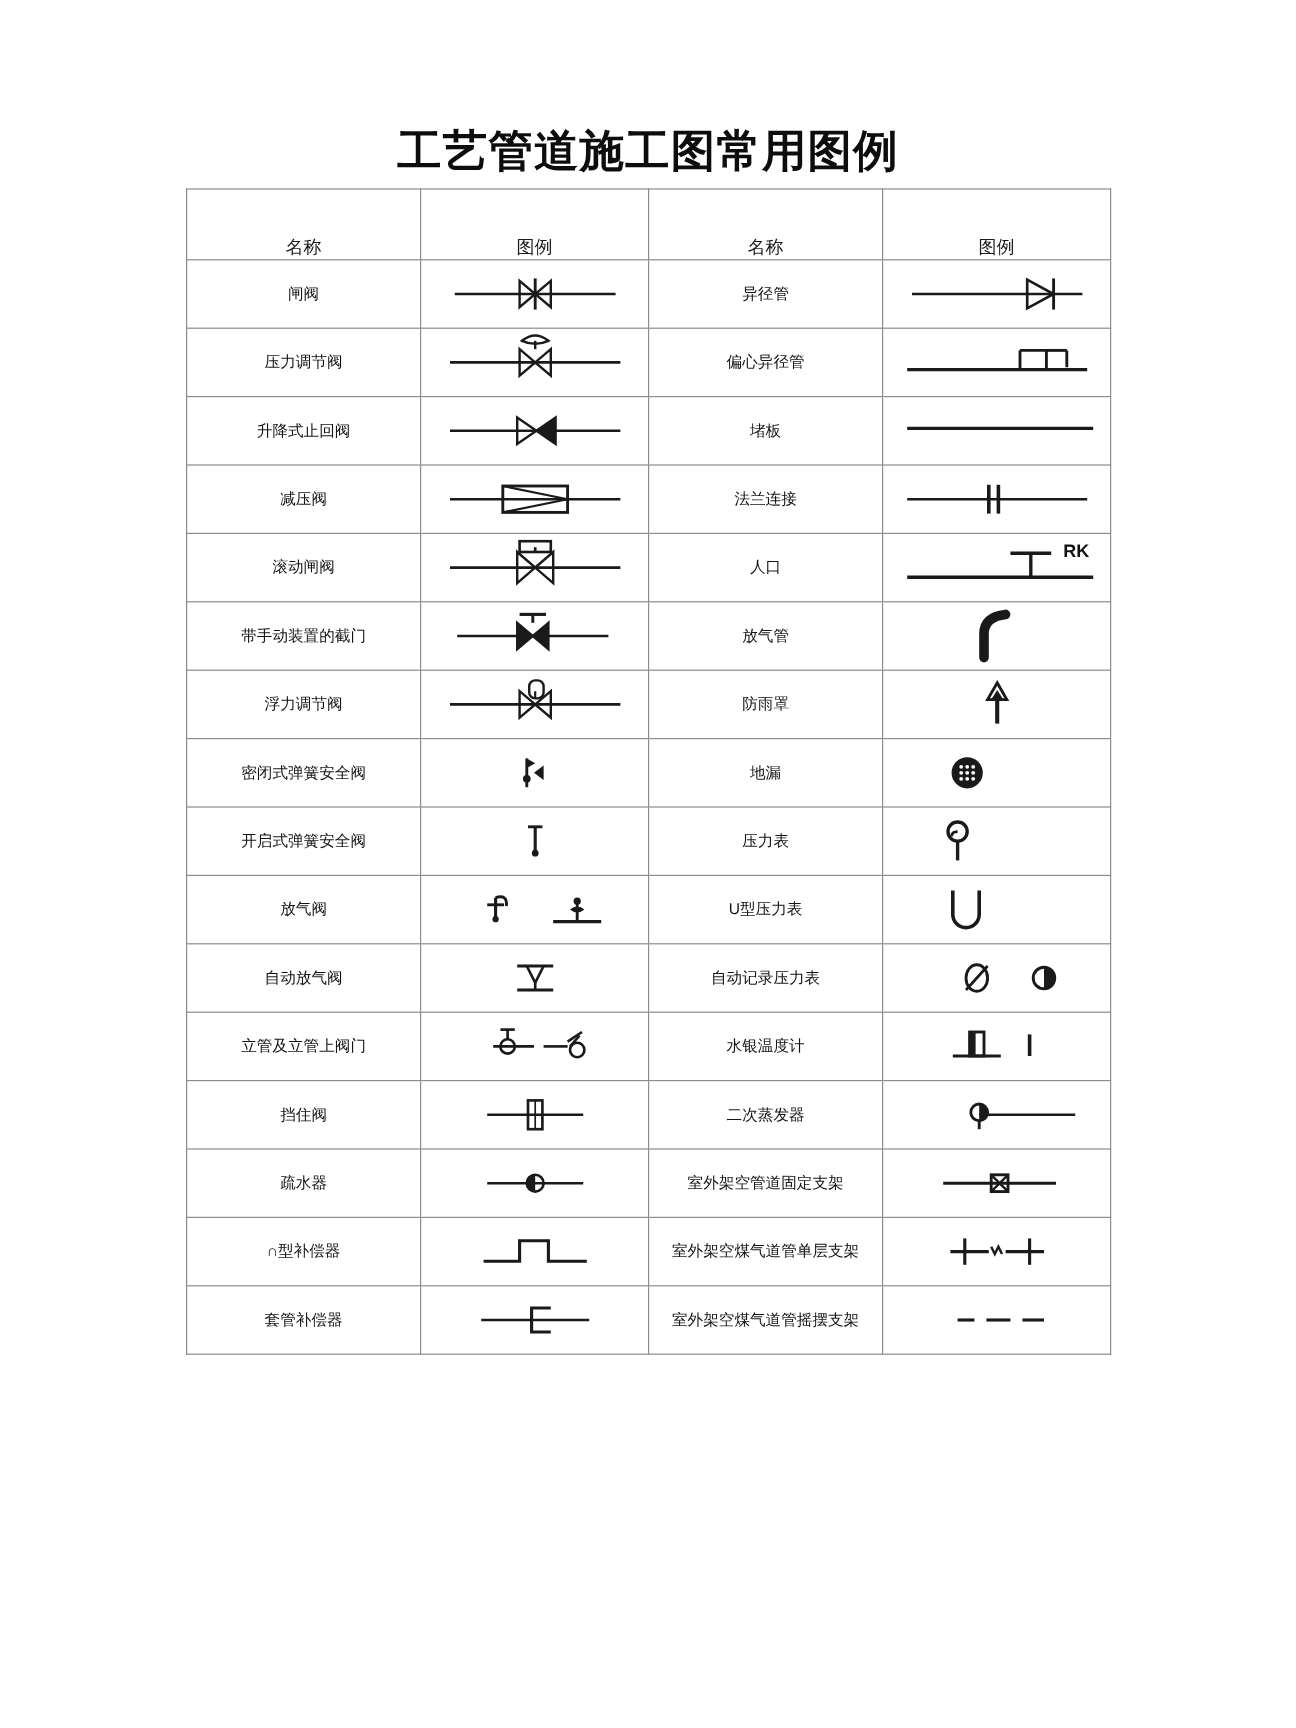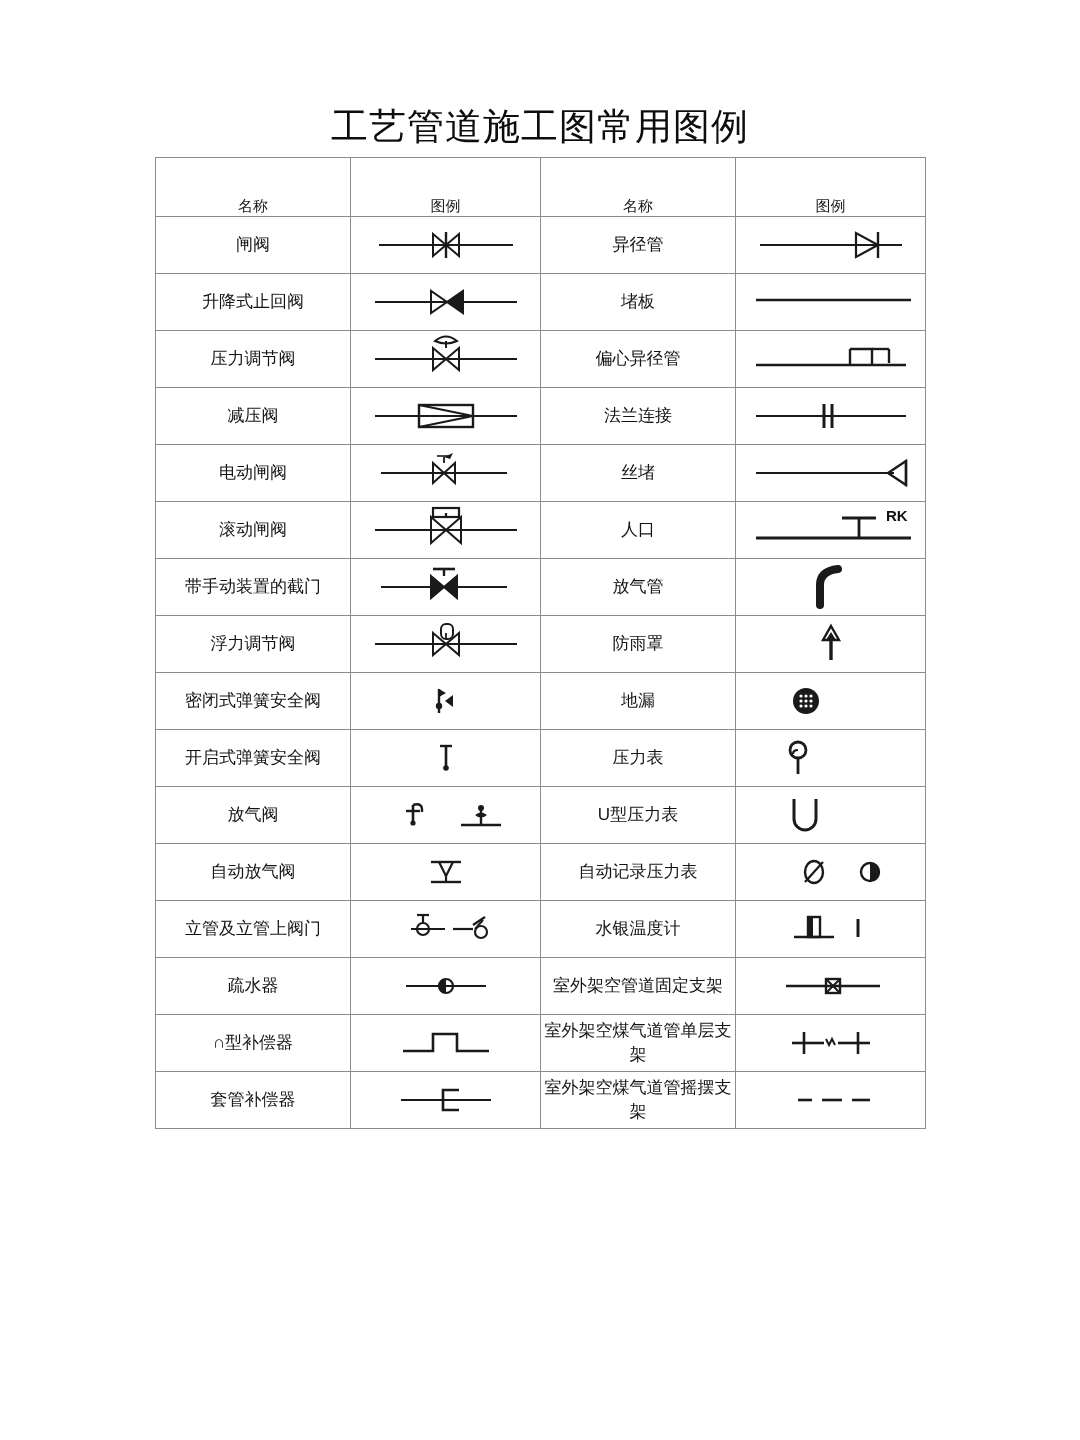--- a/index.html
+++ b/index.html
@@ -23,21 +23,21 @@
   }
 
   .doc-title {
     position: absolute;
     left: 0;
     top: 104px;
     width: 1080px;
     text-align: center;
     font-size: 37px;
     line-height: 46px;
-    font-weight: 400;
+    font-weight: 700;
     letter-spacing: 1px;
     color: #0d0d0d;
     font-family: "Liberation Serif", "DejaVu Serif", serif;
   }
 
   .legend-table {
     position: absolute;
     left: 155px;
     top: 157px;
     width: 770px;
@@ -64,21 +64,21 @@
     display: block;
     text-align: center;
     font-size: 15px;
     color: #1a1a1a;
     font-family: "Liberation Sans", sans-serif;
     margin-top: 39px;
   }
 
   .name-cell {
     text-align: center;
-    font-size: 17px;
+    font-size: 13px;
     line-height: 24px;
     color: #141414;
     font-family: "Liberation Sans", sans-serif;
     padding: 2px 8px;
     word-break: break-all;
   }
 
   .sym-cell {
     position: relative;
     text-align: center;
@@ -147,40 +147,20 @@
             <div class="sym-box">
               <svg width="170" height="52" viewBox="0 0 170 52">
                 <line x1="14" y1="26" x2="156" y2="26" stroke="#1a1a1a" stroke-width="2.2"></line>
                 <path d="M110 14 L110 38 L132 26 Z" fill="none" stroke="#1a1a1a" stroke-width="2.2"></path>
                 <line x1="132" y1="13" x2="132" y2="39" stroke="#1a1a1a" stroke-width="2.4"></line>
               </svg>
             </div>
           </td>
         </tr>
         <tr>
-          <td class="name-cell">升降式止回阀</td>
-          <td class="sym-cell">
-            <div class="sym-box">
-              <svg width="170" height="52" viewBox="0 0 170 52">
-                <line x1="14" y1="26" x2="156" y2="26" stroke="#1a1a1a" stroke-width="2.2"></line>
-                <path d="M70 15 L70 37 L86 26 Z" fill="none" stroke="#1a1a1a" stroke-width="2"></path>
-                <path d="M102 15 L102 37 L86 26 Z" fill="#1a1a1a" stroke="#1a1a1a" stroke-width="2"></path>
-              </svg>
-            </div>
-          </td>
-          <td class="name-cell">堵板</td>
-          <td class="sym-cell">
-            <div class="sym-box">
-              <svg width="170" height="52" viewBox="0 0 170 52">
-                <line x1="10" y1="24" x2="165" y2="24" stroke="#1a1a1a" stroke-width="2.6"></line>
-              </svg>
-            </div>
-          </td>
-        </tr>
-        <tr>
           <td class="name-cell">压力调节阀</td>
           <td class="sym-cell">
             <div class="sym-box">
               <svg width="170" height="52" viewBox="0 0 170 52">
                 <line x1="14" y1="26" x2="156" y2="26" stroke="#1a1a1a" stroke-width="2.2"></line>
                 <path d="M72 15 L85 26 L72 37 Z" fill="none" stroke="#1a1a1a" stroke-width="2"></path>
                 <path d="M98 15 L85 26 L98 37 Z" fill="none" stroke="#1a1a1a" stroke-width="2"></path>
                 <path d="M74 8 q11 -9 22 0 q-11 5 -22 0 Z" fill="none" stroke="#1a1a1a" stroke-width="2"></path>
                 <line x1="85" y1="8" x2="85" y2="15" stroke="#1a1a1a" stroke-width="2"></line>
               </svg>
@@ -193,62 +173,57 @@
                 <line x1="10" y1="32" x2="160" y2="32" stroke="#1a1a1a" stroke-width="2.6"></line>
                 <path d="M104 16 L126 16 L126 32" fill="none" stroke="#1a1a1a" stroke-width="2.4"></path>
                 <path d="M104 16 L104 32" fill="none" stroke="#1a1a1a" stroke-width="2.4"></path>
                 <path d="M126 16 L143 16" fill="none" stroke="#1a1a1a" stroke-width="2.4"></path>
                 <path d="M143 16 L143 30" fill="none" stroke="#1a1a1a" stroke-width="2.4"></path>
               </svg>
             </div>
           </td>
         </tr>
         <tr>
+          <td class="name-cell">升降式止回阀</td>
+          <td class="sym-cell">
+            <div class="sym-box">
+              <svg width="170" height="52" viewBox="0 0 170 52">
+                <line x1="14" y1="26" x2="156" y2="26" stroke="#1a1a1a" stroke-width="2.2"></line>
+                <path d="M70 15 L70 37 L86 26 Z" fill="none" stroke="#1a1a1a" stroke-width="2"></path>
+                <path d="M102 15 L102 37 L86 26 Z" fill="#1a1a1a" stroke="#1a1a1a" stroke-width="2"></path>
+              </svg>
+            </div>
+          </td>
+          <td class="name-cell">堵板</td>
+          <td class="sym-cell">
+            <div class="sym-box">
+              <svg width="170" height="52" viewBox="0 0 170 52">
+                <line x1="10" y1="24" x2="165" y2="24" stroke="#1a1a1a" stroke-width="2.6"></line>
+              </svg>
+            </div>
+          </td>
+        </tr>
+        <tr>
           <td class="name-cell">减压阀</td>
           <td class="sym-cell">
             <div class="sym-box">
               <svg width="170" height="52" viewBox="0 0 170 52">
                 <line x1="14" y1="26" x2="156" y2="26" stroke="#1a1a1a" stroke-width="2.2"></line>
                 <rect x="58" y="15" width="54" height="22" fill="none" stroke="#1a1a1a" stroke-width="2.4"></rect>
                 <path d="M58 15 L112 26 L58 37" fill="none" stroke="#1a1a1a" stroke-width="1.8"></path>
               </svg>
             </div>
           </td>
           <td class="name-cell">法兰连接</td>
           <td class="sym-cell">
             <div class="sym-box">
               <svg width="170" height="52" viewBox="0 0 170 52">
                 <line x1="10" y1="26" x2="160" y2="26" stroke="#1a1a1a" stroke-width="2.2"></line>
                 <line x1="78" y1="14" x2="78" y2="38" stroke="#1a1a1a" stroke-width="3"></line>
                 <line x1="86" y1="14" x2="86" y2="38" stroke="#1a1a1a" stroke-width="3"></line>
-              </svg>
-            </div>
-          </td>
-        </tr>
-        <tr>
-          <td class="name-cell">电动闸阀</td>
-          <td class="sym-cell">
-            <div class="sym-box">
-              <svg width="170" height="52" viewBox="0 0 170 52">
-                <line x1="20" y1="26" x2="146" y2="26" stroke="#1a1a1a" stroke-width="2.2"></line>
-                <path d="M72 16 L83 26 L72 36 Z" fill="none" stroke="#1a1a1a" stroke-width="2"></path>
-                <path d="M94 16 L83 26 L94 36 Z" fill="none" stroke="#1a1a1a" stroke-width="2"></path>
-                <line x1="83" y1="10" x2="83" y2="16" stroke="#1a1a1a" stroke-width="1.8"></line>
-                <path d="M83 10 l9 -4 l-3 6 Z" fill="#1a1a1a"></path>
-                <line x1="76" y1="9" x2="90" y2="9" stroke="#1a1a1a" stroke-width="1.6"></line>
-              </svg>
-            </div>
-          </td>
-          <td class="name-cell">丝堵</td>
-          <td class="sym-cell">
-            <div class="sym-box">
-              <svg width="170" height="52" viewBox="0 0 170 52">
-                <line x1="10" y1="26" x2="148" y2="26" stroke="#1a1a1a" stroke-width="2.2"></line>
-                <path d="M160 14 L160 38 L142 26 Z" fill="none" stroke="#1a1a1a" stroke-width="2.4"></path>
-                <line x1="160" y1="13" x2="160" y2="39" stroke="#1a1a1a" stroke-width="2.4"></line>
               </svg>
             </div>
           </td>
         </tr>
         <tr>
           <td class="name-cell">滚动闸阀</td>
           <td class="sym-cell">
             <div class="sym-box">
               <svg width="170" height="52" viewBox="0 0 170 52">
                 <line x1="14" y1="26" x2="156" y2="26" stroke="#1a1a1a" stroke-width="2.2"></line>
@@ -440,20 +415,43 @@
               <svg width="170" height="52" viewBox="0 0 170 52">
                 <line x1="48" y1="34" x2="88" y2="34" stroke="#1a1a1a" stroke-width="2.6"></line>
                 <rect x="62" y="14" width="12" height="20" fill="none" stroke="#1a1a1a" stroke-width="2.4"></rect>
                 <rect x="62" y="14" width="5" height="20" fill="#1a1a1a"></rect>
                 <line x1="112" y1="16" x2="112" y2="34" stroke="#1a1a1a" stroke-width="3"></line>
               </svg>
             </div>
           </td>
         </tr>
         <tr>
+          <td class="name-cell">挡住阀</td>
+          <td class="sym-cell">
+            <div class="sym-box">
+              <svg width="170" height="52" viewBox="0 0 170 52">
+                <line x1="45" y1="26" x2="125" y2="26" stroke="#1a1a1a" stroke-width="2.2"></line>
+                <rect x="79" y="14" width="12" height="24" fill="none" stroke="#1a1a1a" stroke-width="2.2"></rect>
+                <line x1="85" y1="14" x2="85" y2="38" stroke="#1a1a1a" stroke-width="1.4"></line>
+              </svg>
+            </div>
+          </td>
+          <td class="name-cell">二次蒸发器</td>
+          <td class="sym-cell">
+            <div class="sym-box">
+              <svg width="170" height="52" viewBox="0 0 170 52">
+                <line x1="70" y1="26" x2="150" y2="26" stroke="#1a1a1a" stroke-width="2.2"></line>
+                <circle cx="70" cy="24" r="7" fill="none" stroke="#1a1a1a" stroke-width="2.4"></circle>
+                <path d="M70 17 a7 7 0 0 1 0 14 Z" fill="#1a1a1a"></path>
+                <line x1="70" y1="31" x2="70" y2="38" stroke="#1a1a1a" stroke-width="2.4"></line>
+              </svg>
+            </div>
+          </td>
+        </tr>
+        <tr>
           <td class="name-cell">疏水器</td>
           <td class="sym-cell">
             <div class="sym-box">
               <svg width="170" height="52" viewBox="0 0 170 52">
                 <line x1="45" y1="26" x2="125" y2="26" stroke="#1a1a1a" stroke-width="2.2"></line>
                 <circle cx="85" cy="26" r="7" fill="none" stroke="#1a1a1a" stroke-width="2.2"></circle>
                 <path d="M85 19 a7 7 0 0 0 0 14 Z" fill="#1a1a1a"></path>
               </svg>
             </div>
           </td>

